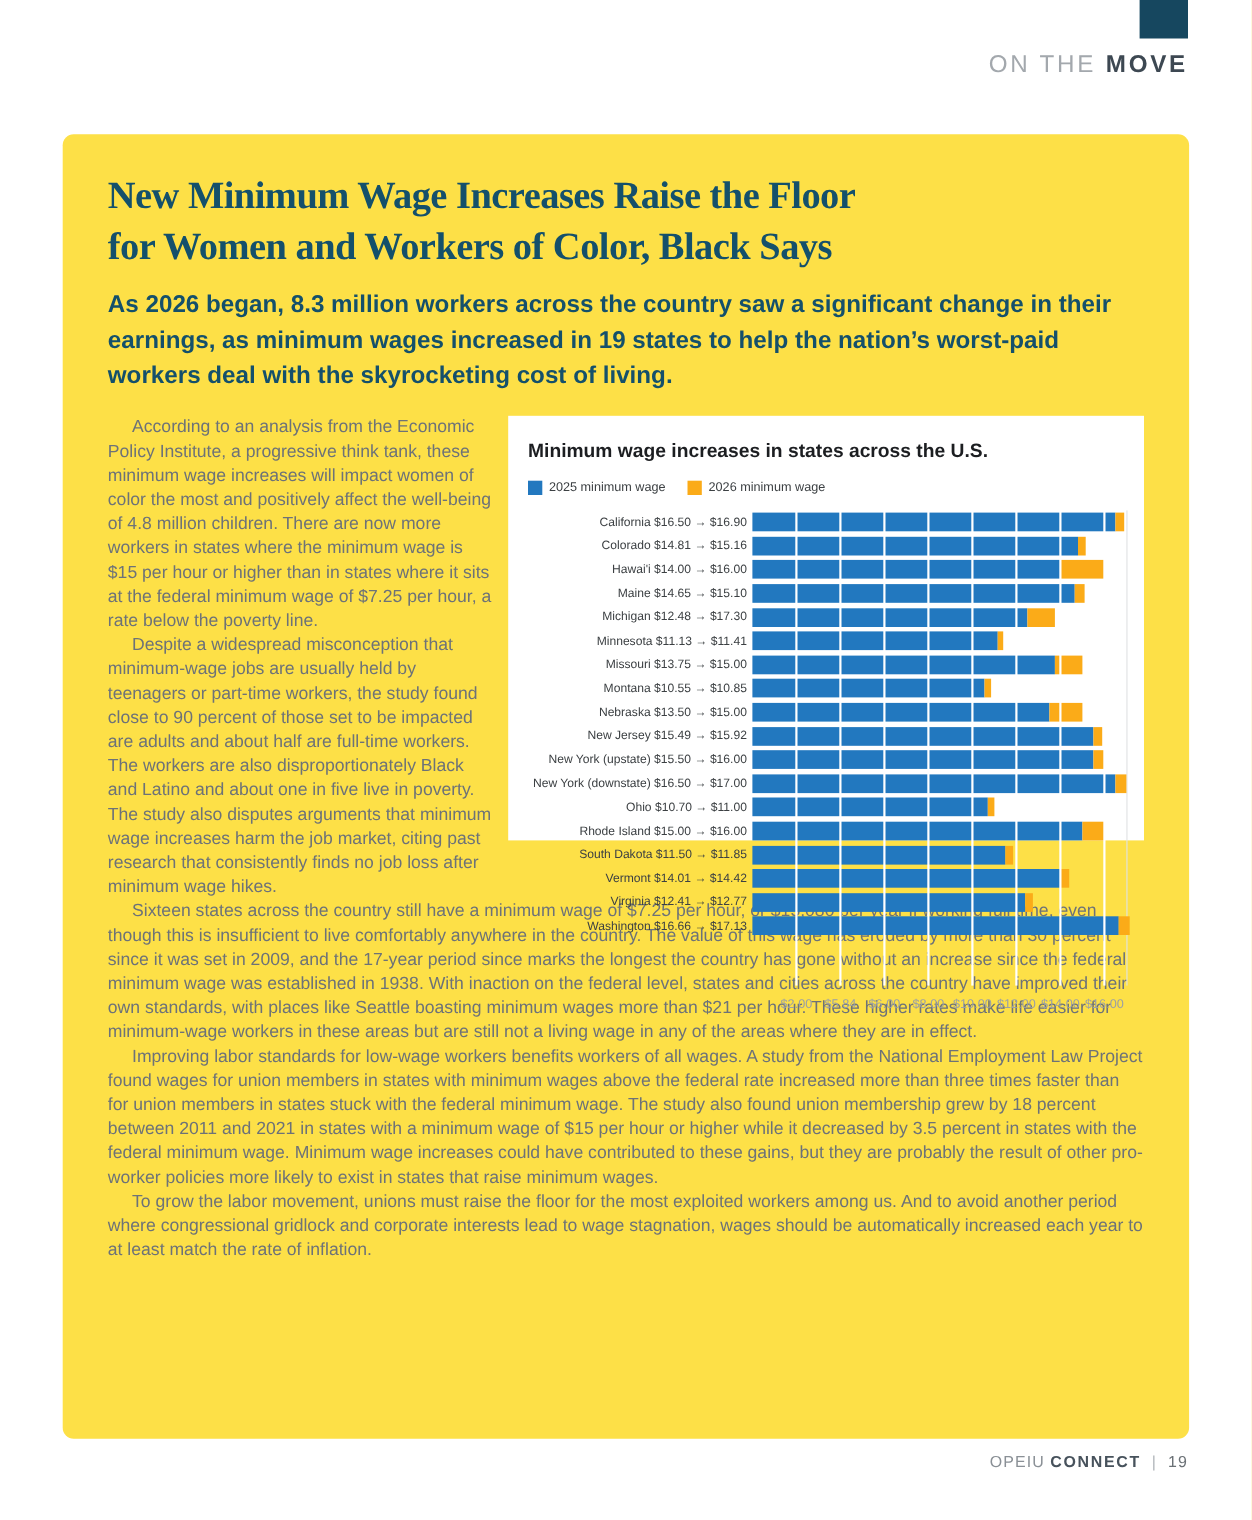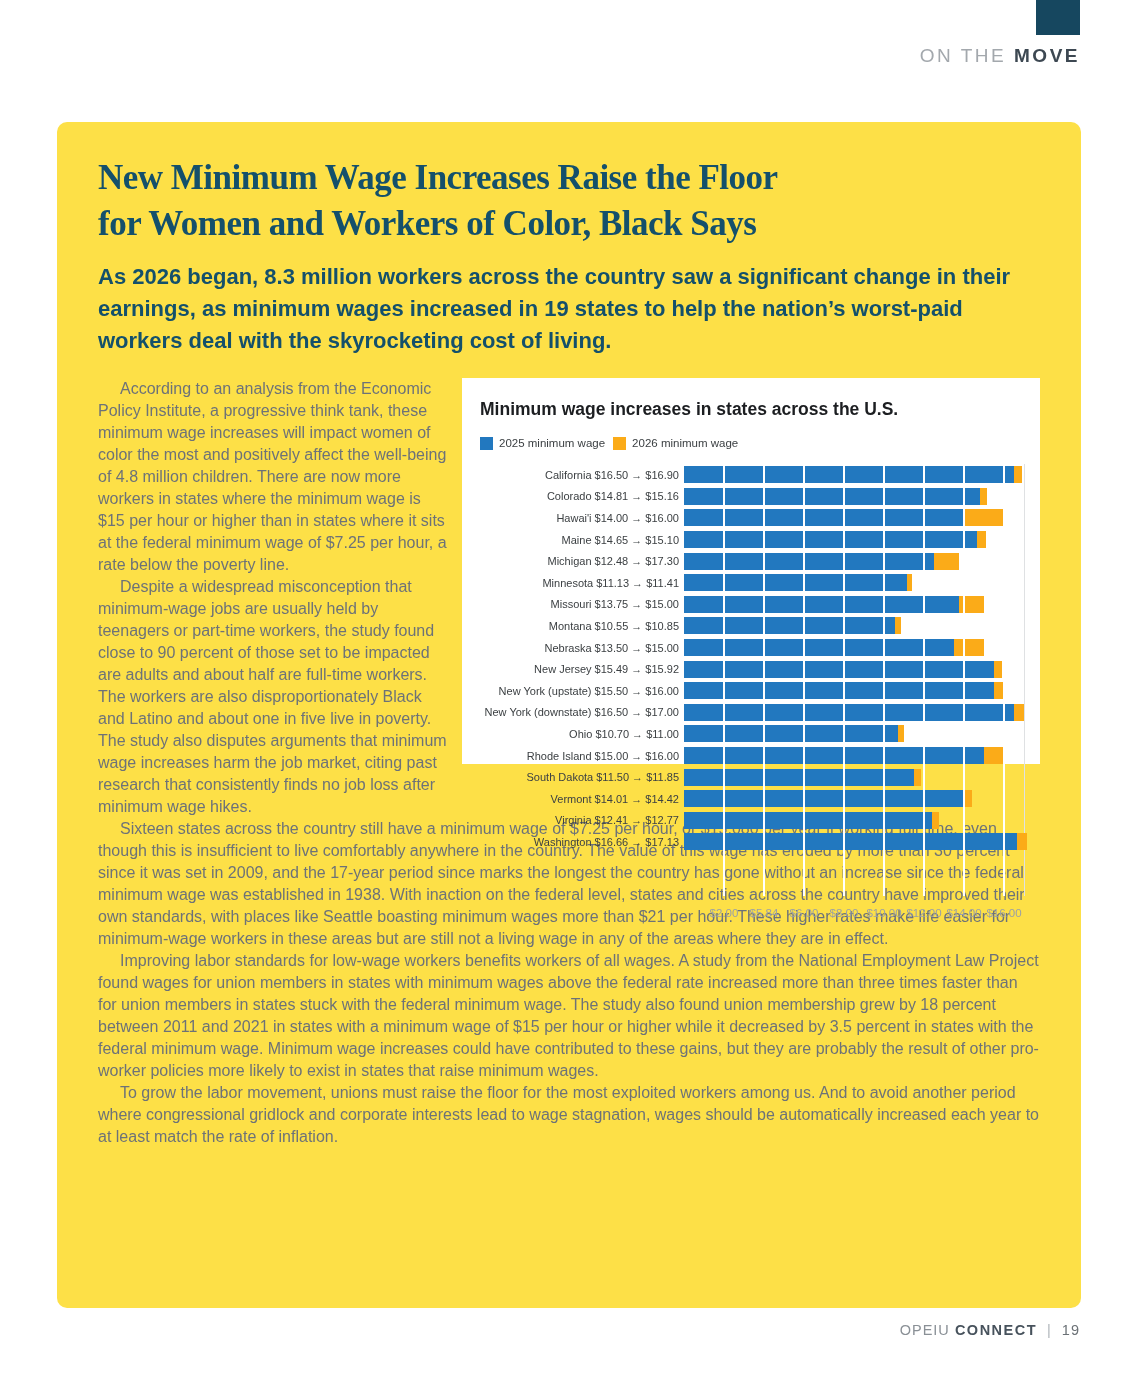--- a/index.html
+++ b/index.html
@@ -5,21 +5,21 @@
   * { box-sizing: border-box; }
   html,body { margin:0; padding:0; }
   body {
     width:1138px; height:1382px; position:relative; overflow:hidden;
     background:#ffffff; font-family:"Liberation Sans", sans-serif;
   }
   
   .corner-square { position:absolute; top:0; right:58px; width:44px; height:35px; background:#16475f; }
   .kicker {
     position:absolute; top:45px; right:58px;
-    font-size:19px; letter-spacing:2.5px; color:#a3a8ad; white-space:nowrap;
+    font-size:22px; letter-spacing:2.5px; color:#a3a8ad; white-space:nowrap;
   }
   .kicker .bold { font-weight:bold; color:#3d4852; }
 
   
   .sheet {
     position:absolute; left:57px; top:122px; width:1024px; height:1186px;
     background:#fde047; padding:33px 41px 30px 41px; overflow:hidden;border-radius:10px;
   }
   .headline {
     font-family:"Liberation Serif", serif; font-weight:bold;
@@ -33,21 +33,21 @@
   }
   .article-flow { font-size:16px; line-height:22px; color:#6d7278; }
   .article-flow p { margin:0; text-indent:22px; }
 
   
   .chart-box {
     float:right; width:578px; height:386px; background:#ffffff;
     margin:0 0 44px 12px; padding:20px 16px 0 16px; overflow:visible;
   }
   .chart-title { font-size:17.5px; font-weight:bold; color:#1c1e21; margin:0 2px 12px 2px; }
-  .chart-legend { display:flex; align-items:center; gap:8px; margin:0 2px 10px 2px;
+  .chart-legend { display:flex; align-items:center; gap:20px; margin:0 2px 10px 2px;
     font-size:11.5px; color:#3c4043; }
   .legend-item { display:flex; align-items:center; }
   .legend-swatch { width:13px; height:13px; margin-right:6px; display:inline-block; }
 
   .plot-rows { position:relative; z-index:0; height:432px; }
   .chart-row { height:21.6px; display:flex; align-items:center; }
   .bar-label {
     width:206px; padding-right:5px; text-align:right; font-size:11px; color:#3c4043;
     white-space:nowrap; flex:0 0 auto;
   }

